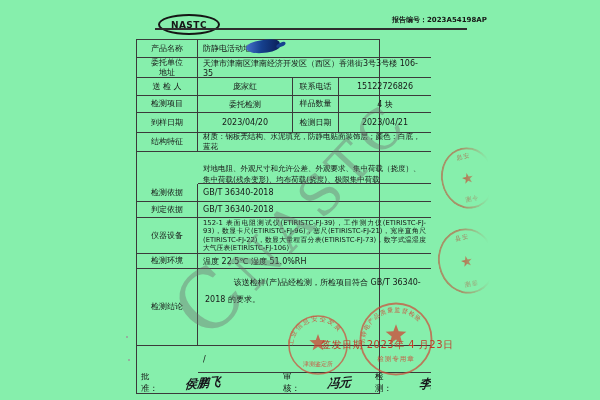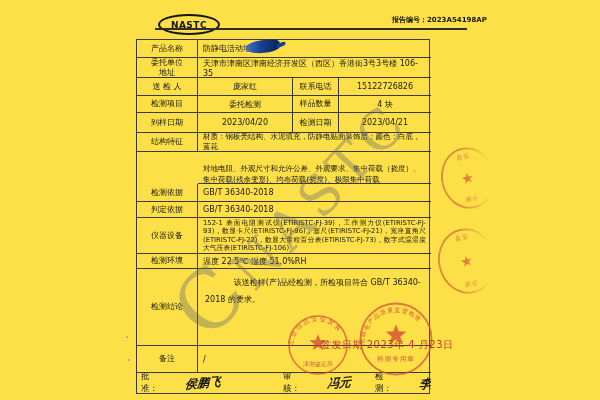--- a/index.html
+++ b/index.html
@@ -1,25 +1,25 @@
 <!DOCTYPE html>
 <html><head>
 <meta charset="utf-8">
 <style>
   html,body{margin:0;padding:0;background:#e8e8e8;}
-  .page{position:relative;width:600px;height:400px;background:#fde047;overflow:hidden;
+  .page{position:relative;width:600px;height:400px;background:#86efac;overflow:hidden;
         font-family:"DejaVu Sans","Liberation Sans",sans-serif;color:#161616;}
   
   .logo{position:absolute;left:158px;top:14px;width:58px;height:17px;border:2px solid #151515;
         border-radius:50%;display:flex;align-items:center;justify-content:center;
         font-size:9px;font-weight:bold;letter-spacing:.5px;z-index:2;}
   .report-no{position:absolute;left:356px;top:15px;font-size:7px;font-weight:bold;z-index:2;white-space:nowrap;padding-left:36px;}
   .rule{position:absolute;left:155px;top:28px;width:312px;height:2px;background:#2e2e2e;z-index:2;}
   
-  .tbl{position:absolute;left:136px;top:39px;width:294px;height:355px;z-index:2;
+  .tbl{position:absolute;left:136px;top:39px;width:244px;height:355px;z-index:2;
        display:grid;border:1px solid #3a3a3a;box-sizing:border-box;
        grid-template-columns:61px 95px 46px 92px;
        grid-template-rows:18px 20px 18px 17px 20px 19px 32px 18px 16px 36px 15px 77px 27px 1fr;}
   .cell{box-sizing:border-box;overflow:hidden;}
   .bR{border-right:1px solid #3a3a3a;} .bB{border-bottom:1px solid #3a3a3a;}
   .lab{display:flex;align-items:center;justify-content:center;text-align:center;
        font-size:8px;line-height:1.2;}
   .lab.wrap{padding:0 12px;}
   .val{font-size:8px;display:flex;align-items:center;}
   .ctr{justify-content:center;text-align:center;}
@@ -115,21 +115,20 @@
       </div>
 
     <div class="cell lab bR bB">检测环境</div>
     <div class="cell val lft bB sp3">温度 22.5℃ 湿度 51.0%RH</div>
 
     <div class="cell lab bR bB">检测结论</div>
     <div class="cell bB sp3 concl">
         <p>该送检样(产)品经检测，所检项目符合 GB/T 36340-2018 的要求。</p>
       </div>
 
-    <div class="cell lab bR bB">备注</div>
     <div class="cell val lft bB sp3">/</div>
 
     <div class="cell sp4 foot">
       <span>批准：</span>
         <span class="sig">侯鹏飞</span>
       <span class="f2">审核：</span>
         <span class="sig">冯元</span>
       <span class="f3">检测：</span>
         <span class="sig">李文楠</span>
     </div>

